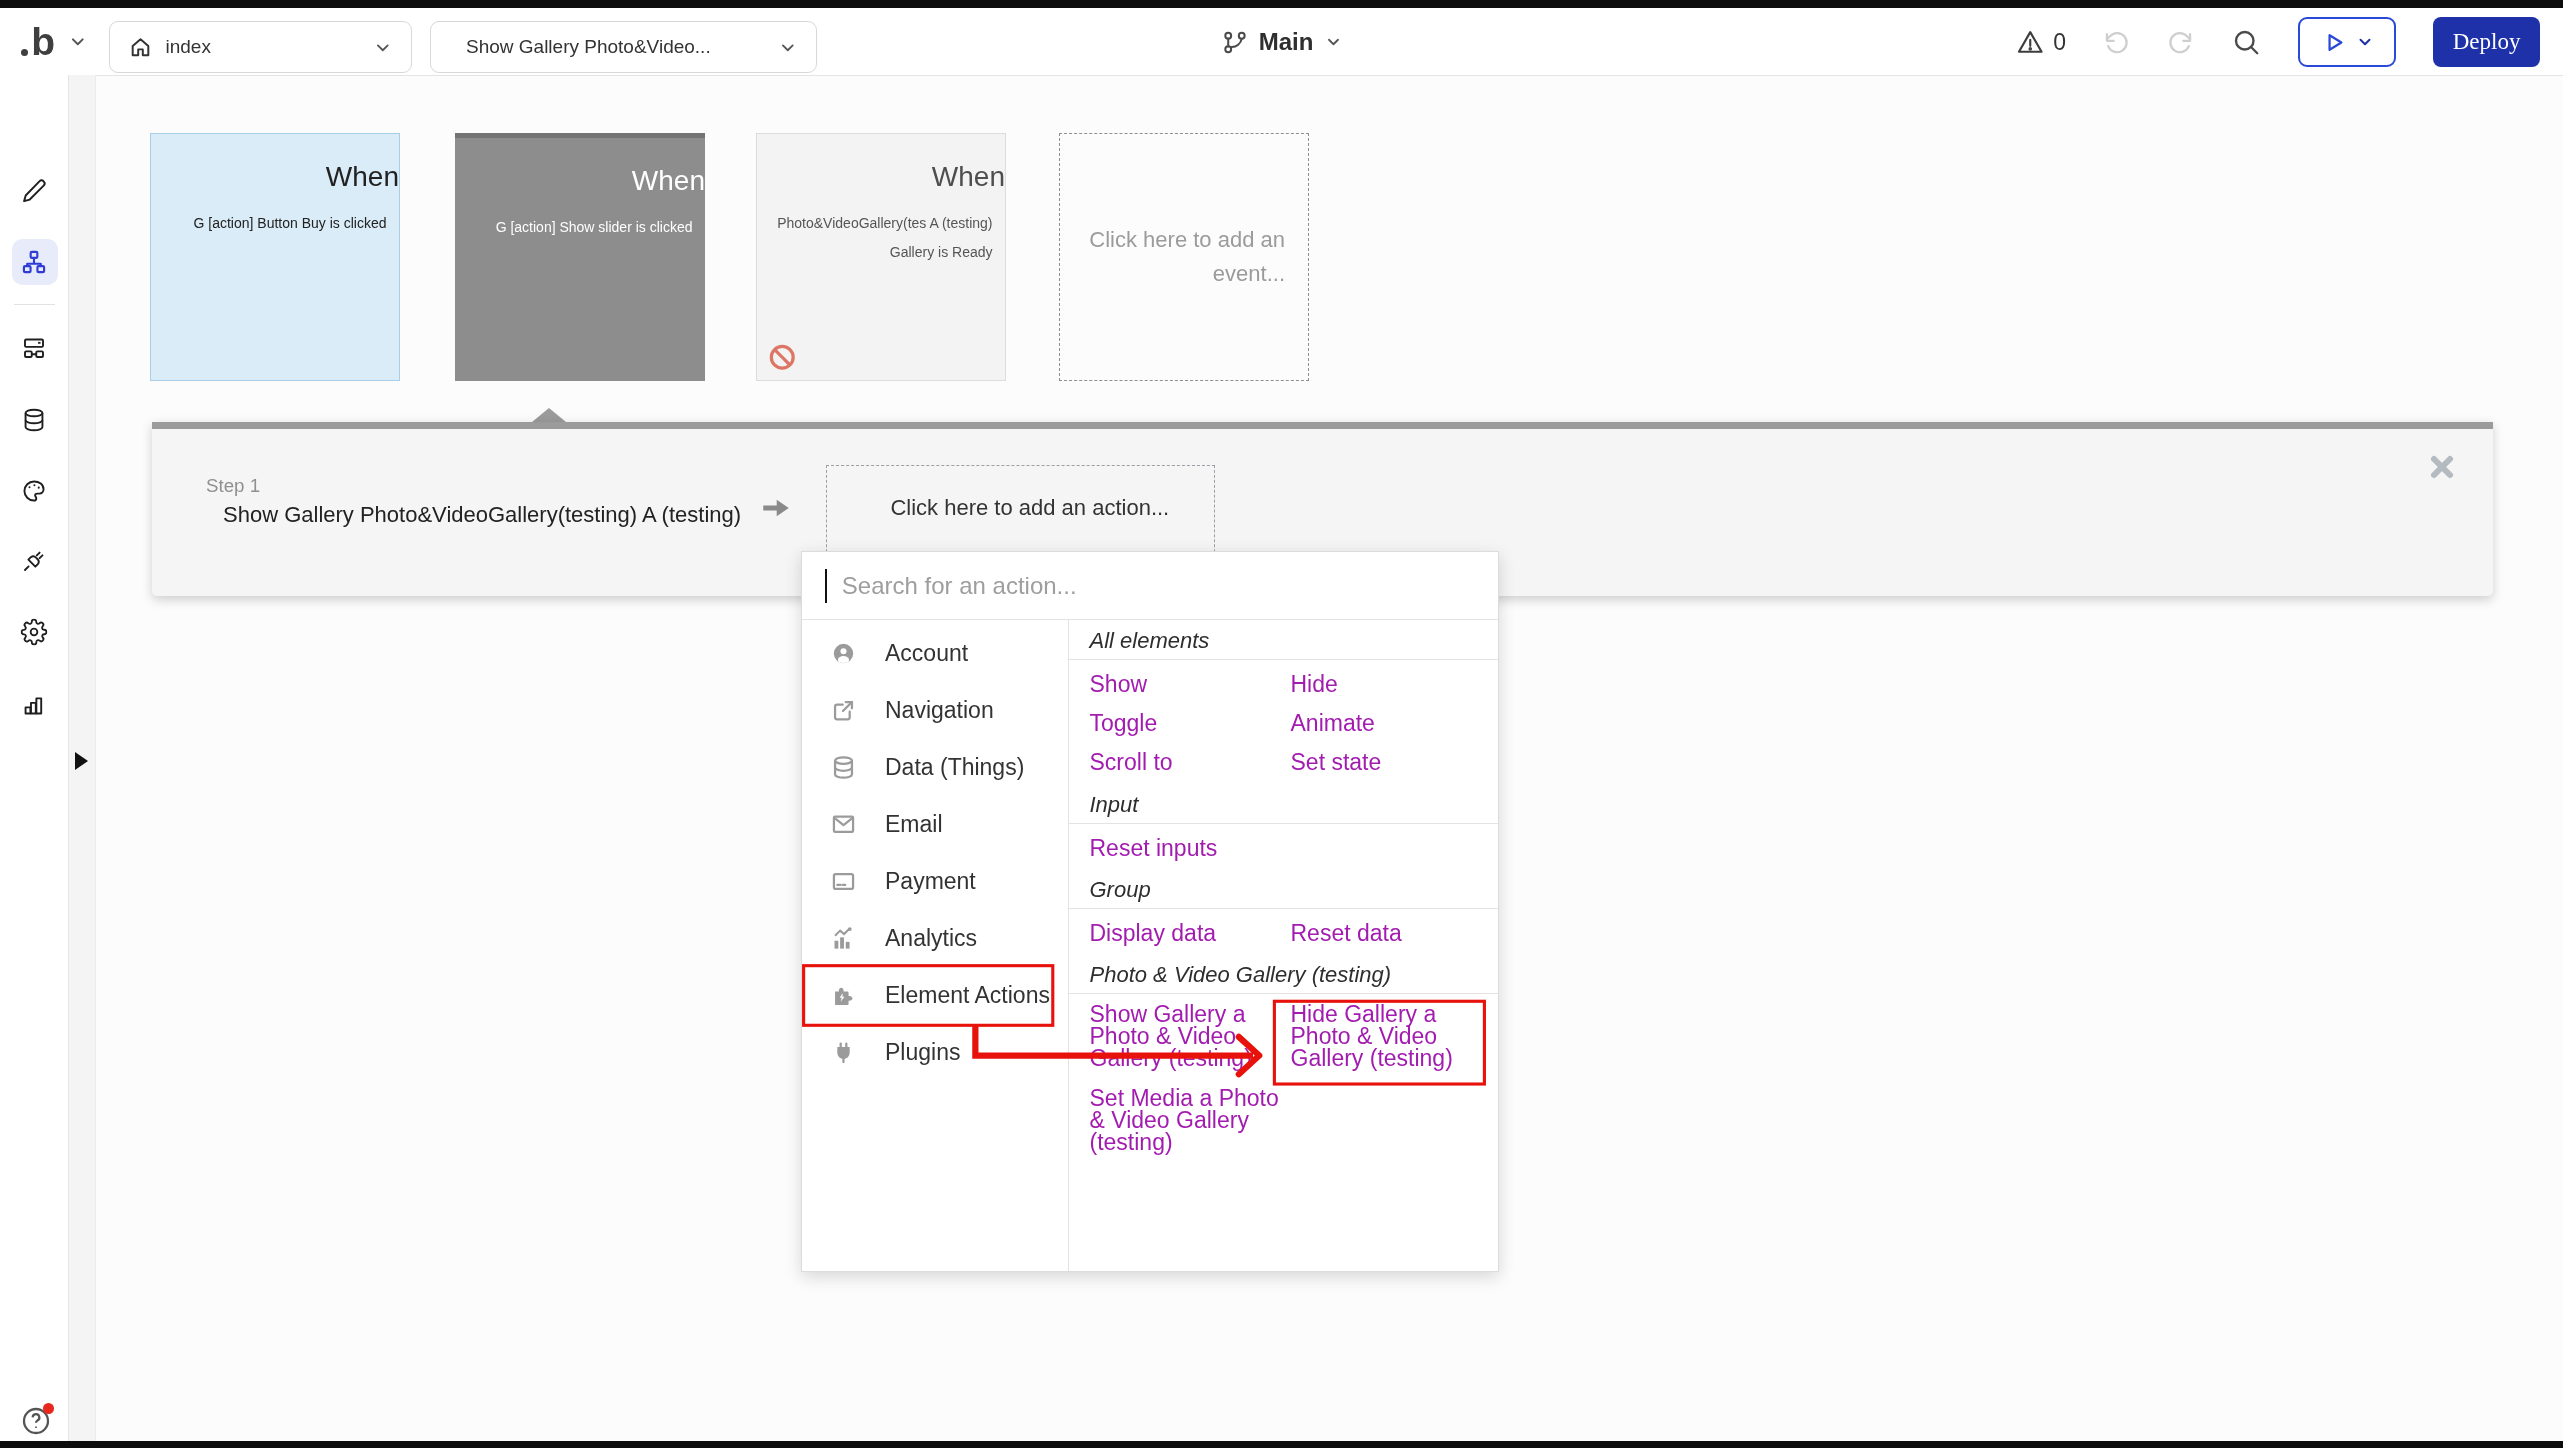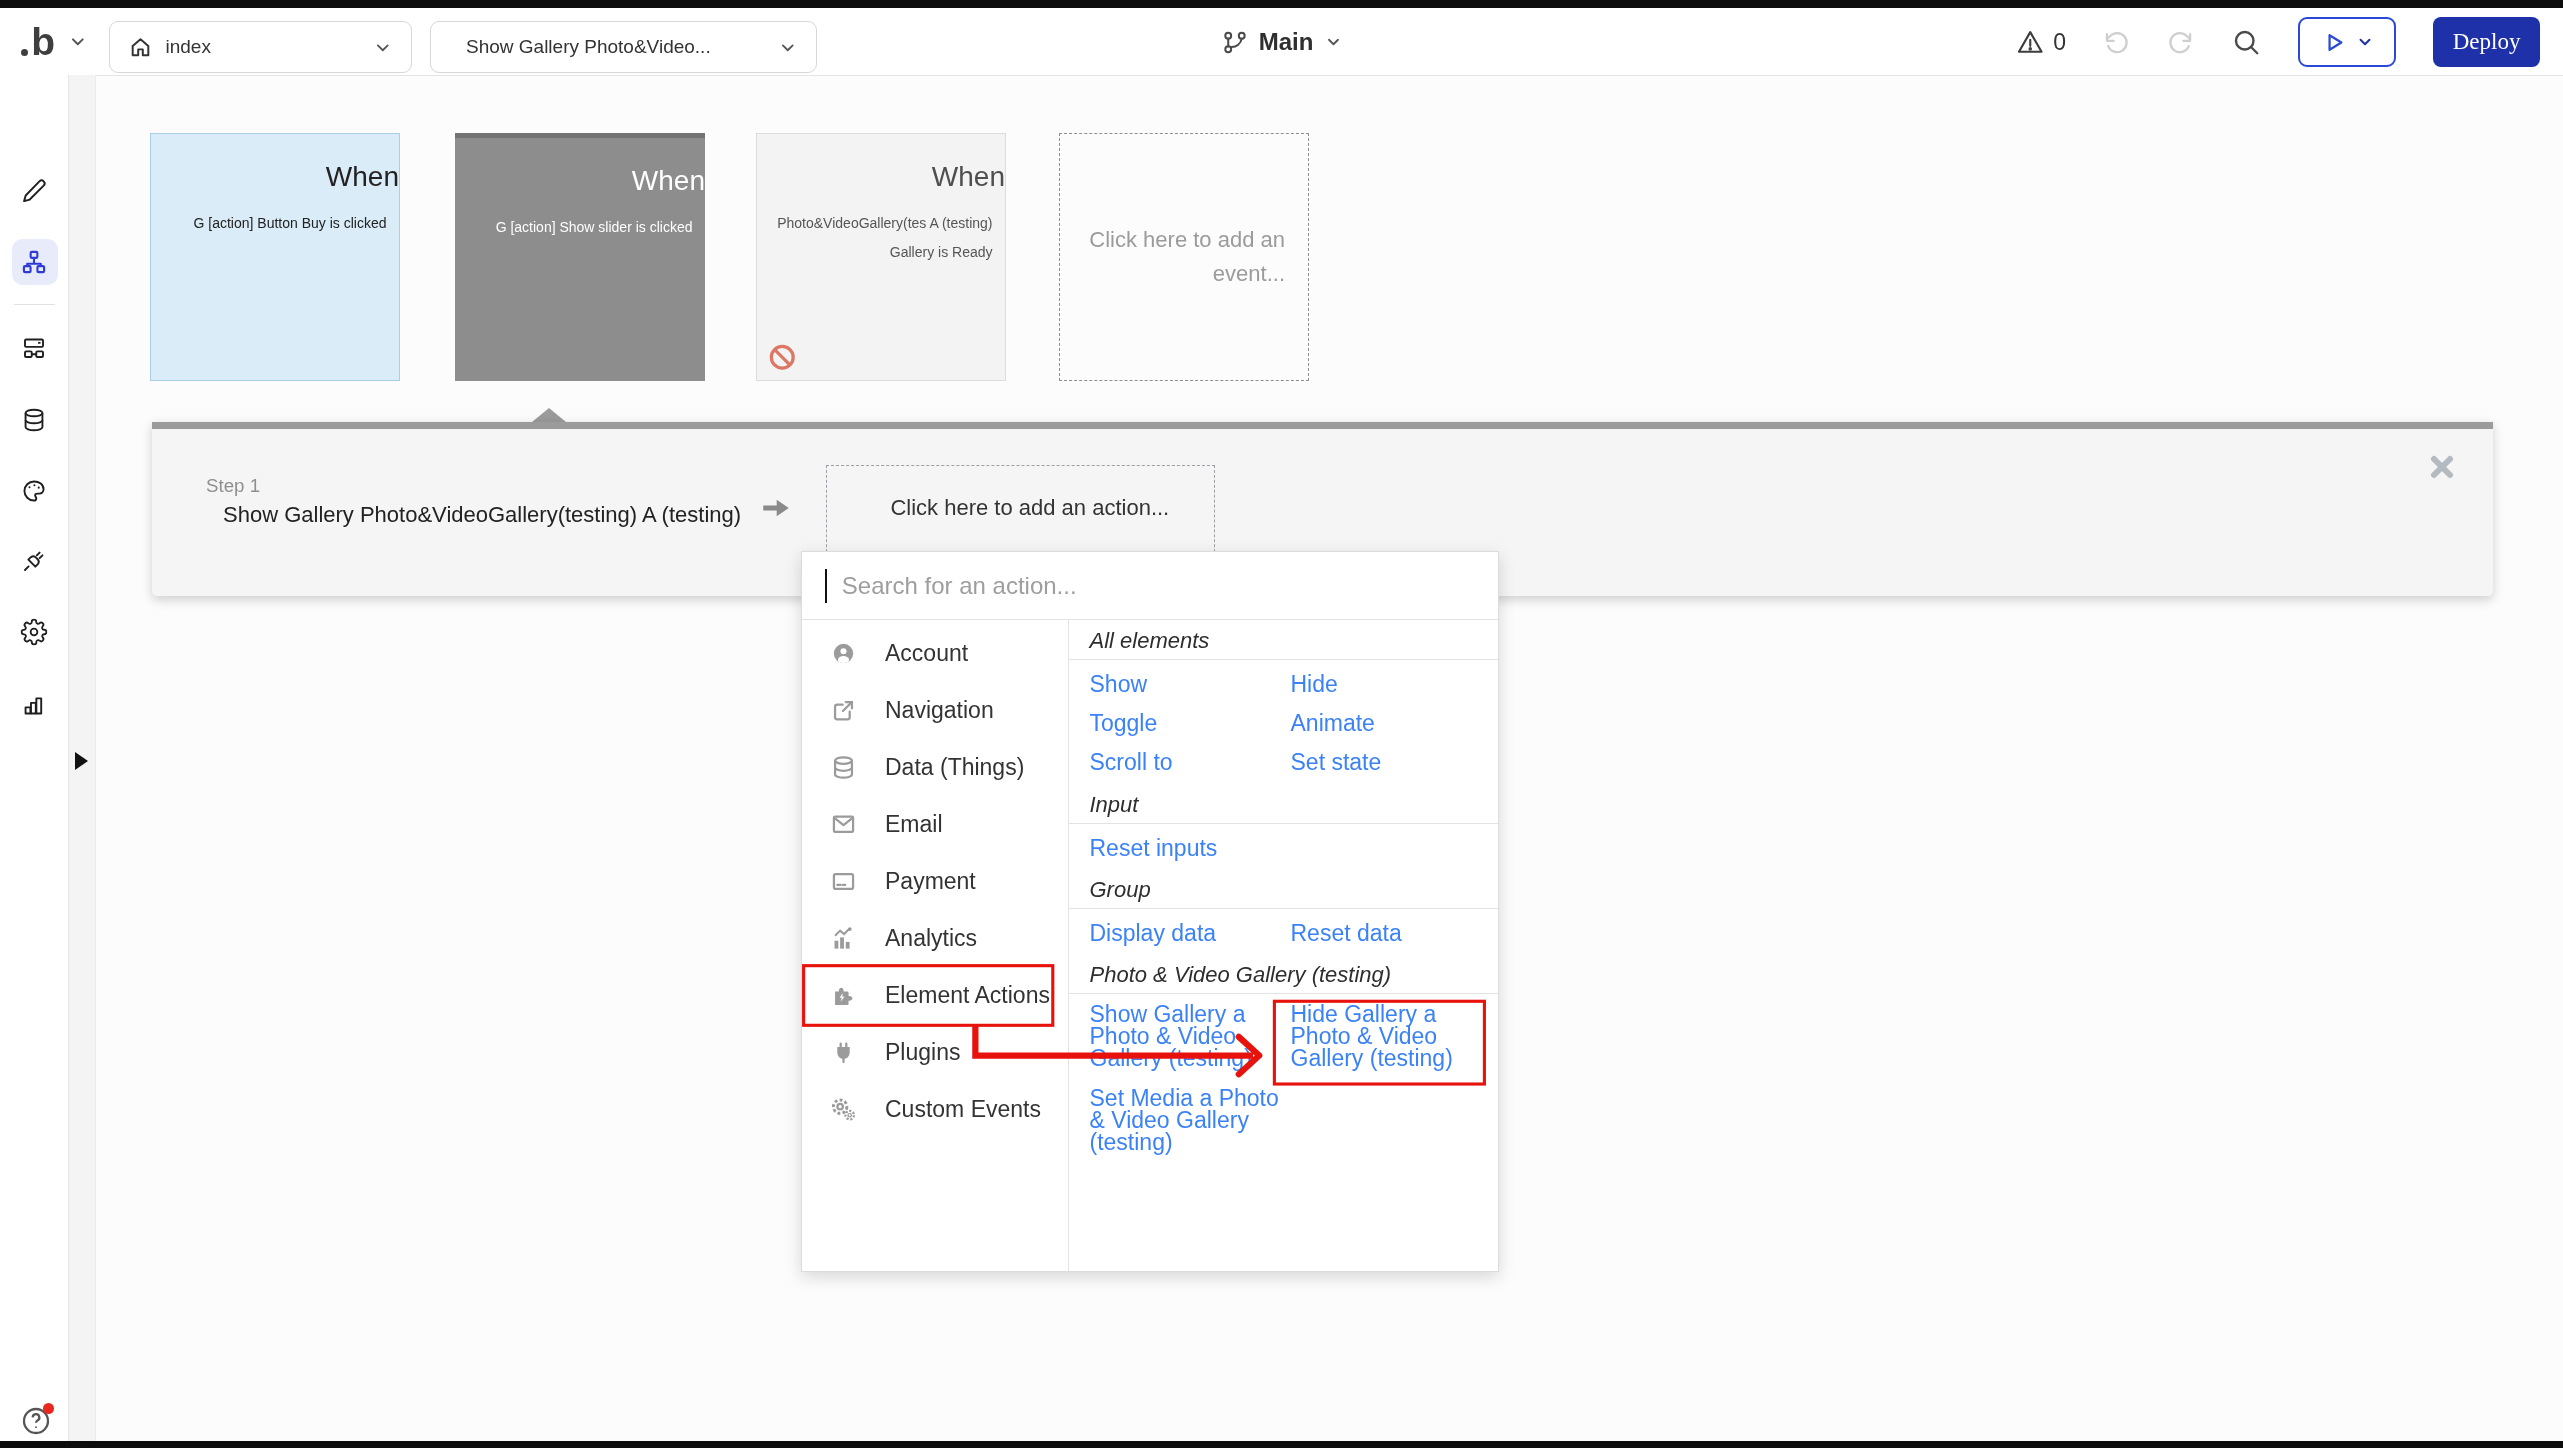--- a/index.html
+++ b/index.html
@@ -74,21 +74,21 @@
   .ap-search .ph{font-size:24px;color:#9e9e9e;margin-left:15px;}
   .ap-cats{position:absolute;left:0;top:68px;width:266px;bottom:0;padding-top:5.3px;box-sizing:border-box;}
   .ap-cat{height:57px;display:flex;align-items:center;}
   .ap-cat .cicon{width:27px;margin-left:28px;color:#9b9b9b;}
   .ap-cat .clabel{margin-left:28px;font-size:23px;color:#333;}
   .ap-vdiv{position:absolute;left:266px;top:68px;bottom:0;width:0.9px;background:#e3e3e3;}
   .ap-right{position:absolute;left:267px;top:68px;right:0;bottom:0;}
   .ap-header{margin-top:6.2px;height:34px;line-height:30px;padding-left:20.5px;font-size:22px;font-style:italic;
              color:#2e2e2e;border-bottom:0.9px solid #e3e3e3;box-sizing:border-box;}
   .ap-grid{display:grid;grid-template-columns:201px auto;padding:5.3px 0 0 20.5px;}
-  .ap-item{height:39px;line-height:39px;font-size:23px;color:#3b82f6;}
+  .ap-item{height:39px;line-height:39px;font-size:23px;color:#a21caf;}
   .ap-grid.multi{padding-top:9px;row-gap:18px;}
   .ap-grid.multi .ap-item{height:auto;line-height:22px;padding-right:9.8px;max-width:191px;}
   .mt8{margin-top:7.1px;}
   
   .help-btn{position:absolute;left:19.6px;top:1330px;}
   .help-dot{position:absolute;left:43px;top:1328px;width:10.7px;height:10.7px;border-radius:50%;background:#e8281e;}
   
   .annot{position:absolute;left:0;top:0;width:2563px;height:1449px;pointer-events:none;z-index:9;}
 </style>
 </head>
@@ -405,33 +405,20 @@
         <span class="cicon">
           <svg width="27" height="27" viewBox="0 0 24 24" fill="none" stroke="#9b9b9b" stroke-width="2" stroke-linecap="round">
               <line x1="9.5" y1="4" x2="9.5" y2="8"></line>
               <line x1="14.5" y1="4" x2="14.5" y2="8"></line>
               <path d="M7.5 8 h9 v4.3 a4.5 4.5 0 0 1 -9 0 z" fill="#9b9b9b"></path>
               <line x1="12" y1="17" x2="12" y2="20.5"></line>
             </svg>
         </span>
         <span class="clabel">Plugins</span>
       </div>
-      <div class="ap-cat">
-        <span class="cicon">
-          <svg width="27" height="27" viewBox="0 0 24 24">
-              <circle cx="9" cy="9.5" r="6" fill="none" stroke="#9b9b9b" stroke-width="2.6" stroke-dasharray="2.6 2"></circle>
-              <circle cx="9" cy="9.5" r="3.4" fill="#9b9b9b"></circle>
-              <circle cx="9" cy="9.5" r="1.4" fill="#fff"></circle>
-              <circle cx="17.5" cy="17" r="3.8" fill="none" stroke="#9b9b9b" stroke-width="2" stroke-dasharray="1.9 1.5"></circle>
-              <circle cx="17.5" cy="17" r="2" fill="#9b9b9b"></circle>
-              <circle cx="17.5" cy="17" r="0.9" fill="#fff"></circle>
-            </svg>
-        </span>
-        <span class="clabel">Custom Events</span>
-      </div>
     </div>
 
     <div class="ap-vdiv"></div>
 
     <div class="ap-right">
       <div class="ap-header">All elements</div>
       <div class="ap-grid">
         <div class="ap-item">Show</div>
         <div class="ap-item">Hide</div>
         <div class="ap-item">Toggle</div>

